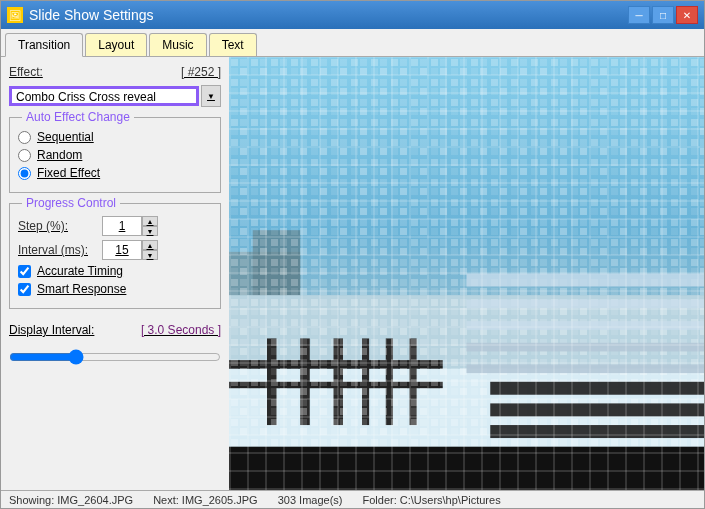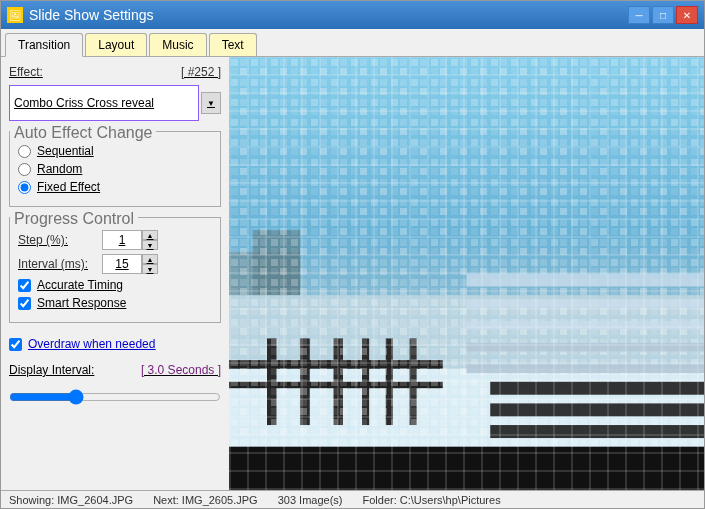--- a/index.html
+++ b/index.html
@@ -129,22 +129,22 @@
     .effect-label { color: #333; }
     .effect-num { color: #333; }
     .dropdown-row {
       display: flex;
       align-items: center;
       gap: 2px;
       margin-bottom: 6px;
     }
     .dropdown {
       flex: 1;
-      height: 36px;
-      border: 1px solid #8b5cf6;
+      height: 20px;
+      border: 3px solid #8b5cf6;
       background: white;
       padding: 1px 4px;
       font-size: 12px;
       appearance: none;
     }
     .dropdown-arrow {
       width: 20px;
       height: 22px;
       background: #ddd;
       border: 1px solid #aaa;
@@ -157,25 +157,25 @@
     .group-box {
       border: 1px solid #aaa;
       padding: 8px;
       margin-bottom: 6px;
       position: relative;
       background: #f0f0f0;
     }
     .group-label {
       position: absolute;
       top: -8px;
-      left: 0;
+      left: 12px;
       background: #f0f0f0;
       padding: 0 4px;
-      font-size: 16px;
-      color: #737373;
+      font-size: 12px;
+      color: #8b5cf6;
     }
     .radio-row {
       display: flex;
       align-items: center;
       gap: 6px;
       margin: 4px 0;
     }
     .radio-row input[type=radio] {
       margin: 0;
     }
@@ -353,24 +353,20 @@
           <input type="checkbox" checked="" style="">
           <span>Accurate Timing</span>
         </div>
 
         <div class="checkbox-row">
           <input type="checkbox" checked="" style="">
           <span>Smart Response</span>
         </div>
       </div>
 
-      <div class="overdraw-row">
-        <input type="checkbox" checked="" style="">
-        <span class="link-text">Overdraw when needed</span>
-      </div>
 
       <div class="display-interval-row">
         <span>Display Interval:</span>
         <span class="interval-bracket">[ 3.0 Seconds ]</span>
       </div>
 
       <div class="slider-row">
         <input type="range" class="slider" min="0" max="100" value="30" style="">
       </div>
 

